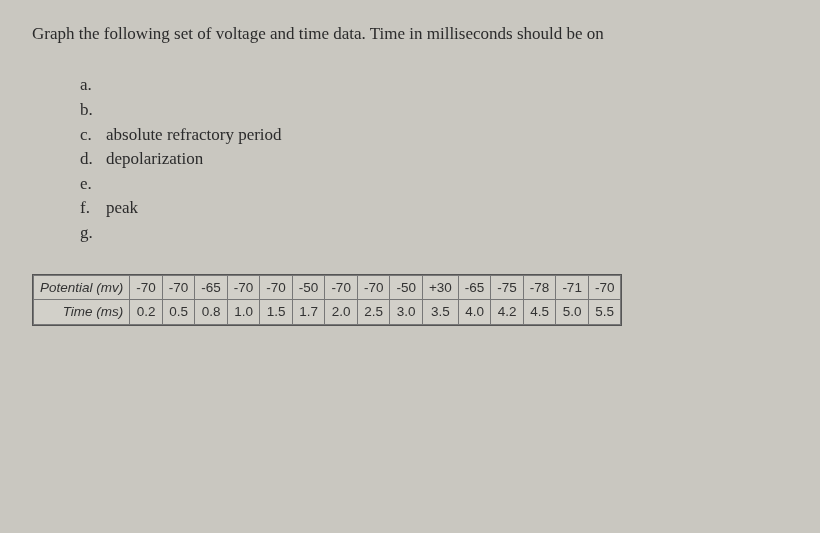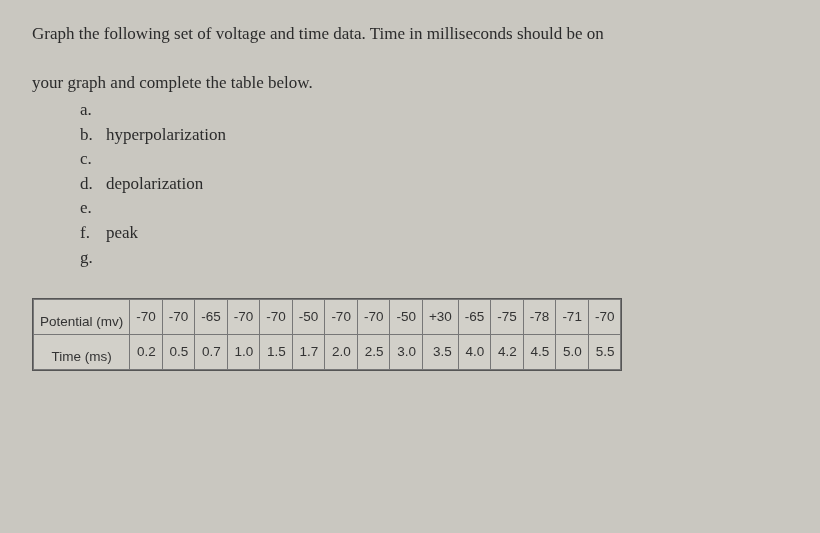--- a/index.html
+++ b/index.html
@@ -42,55 +42,55 @@
       font-family: Arial, Helvetica, sans-serif;
       font-size: 13.5px;
       color: #333;
     }
     table {
       border-collapse: collapse;
     }
     td, th {
       border: 1px solid #777;
       padding: 2px 6px;
-      text-align: right;
+      text-align: center;
       font-weight: normal;
       white-space: nowrap;
     }
     th.rowlabel {
-      text-align: center;
-      padding: 12px 6px 2px 6px;
+      text-align: right;
+      padding: 2px 6px 2px 6px;
       background: #d2d0c9;
       min-width: 96px;
+      font-style: italic;
     }
     tr:first-child td, tr:first-child th {
       background: #d2d0c9;
     }
   </style>
 </head>
 <body>
 
 <div class="content">
 
   <div class="instruction">
     <span>Graph the following set of voltage and time data. Time in milliseconds should be on</span><br>
     <br>
-    <span>your graph and complete the table below.</span>
   </div>
 
   <div class="list">
     <div class="list-item">
       <span class="list-marker">a.</span>
     </div>
     <div class="list-item">
       <span class="list-marker">b.</span>
-      <span>hyperpolarization</span>
     </div>
     <div class="list-item">
       <span class="list-marker">c.</span>
+      <span>absolute refractory period</span>
     </div>
     <div class="list-item">
       <span class="list-marker">d.</span>
       <span>depolarization</span>
     </div>
     <div class="list-item">
       <span class="list-marker">e.</span>
     </div>
     <div class="list-item">
       <span class="list-marker">f.</span>
@@ -119,21 +119,21 @@
         <td>-65</td>
         <td>-75</td>
         <td>-78</td>
         <td>-71</td>
         <td>-70</td>
       </tr>
       <tr>
         <th class="rowlabel">Time (ms)</th>
         <td>0.2</td>
         <td>0.5</td>
-        <td>0.7</td>
+        <td>0.8</td>
         <td>1.0</td>
         <td>1.5</td>
         <td>1.7</td>
         <td>2.0</td>
         <td>2.5</td>
         <td>3.0</td>
         <td>3.5</td>
         <td>4.0</td>
         <td>4.2</td>
         <td>4.5</td>

